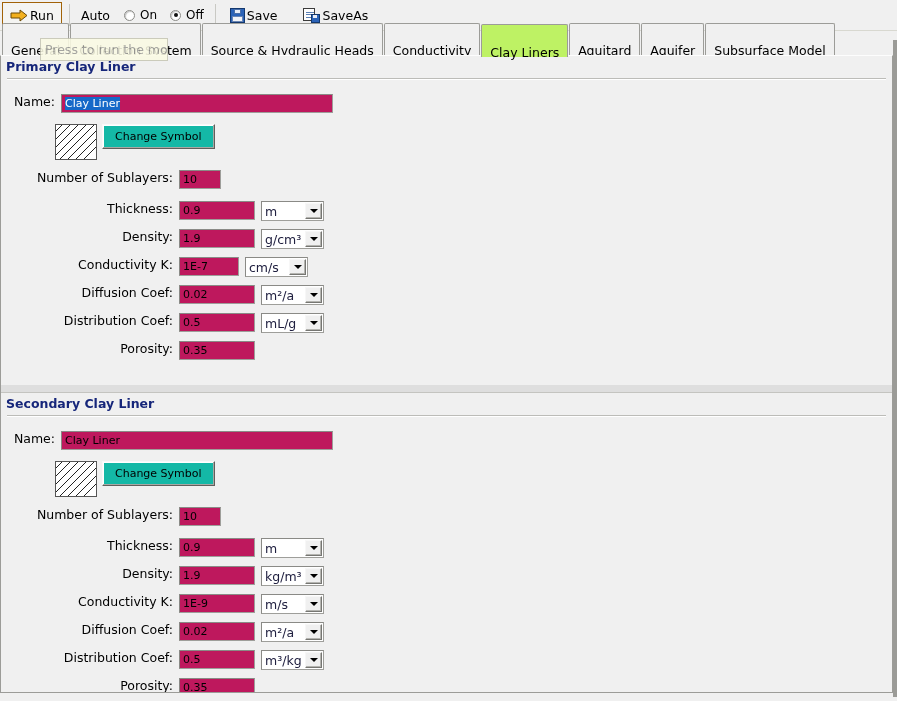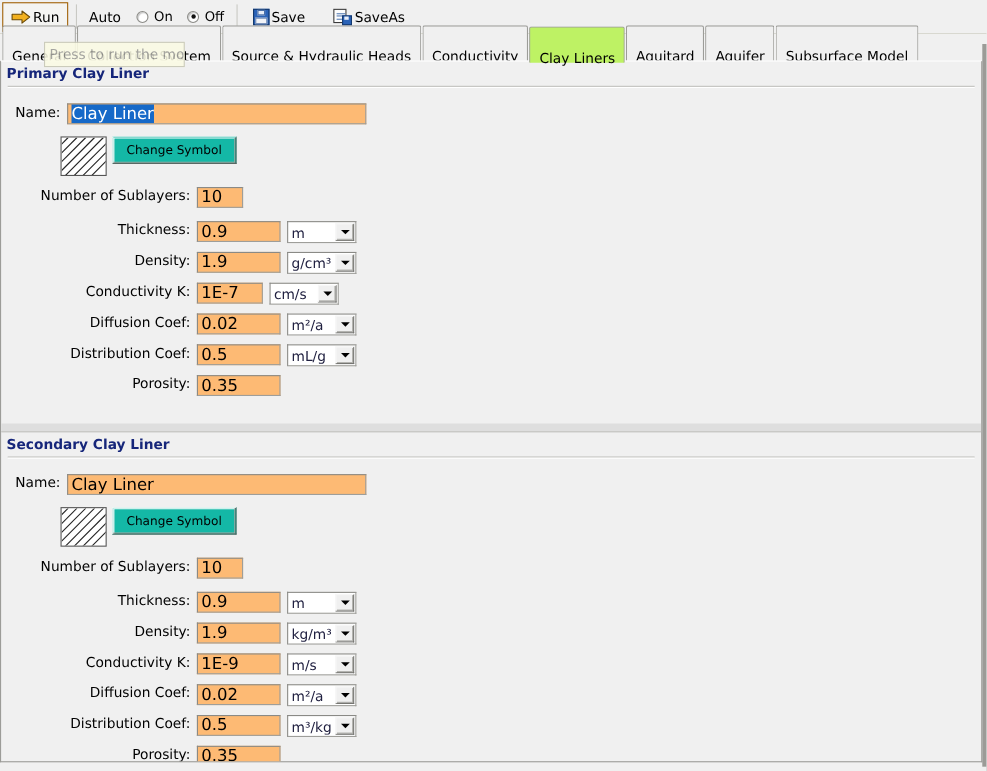--- a/index.html
+++ b/index.html
@@ -247,26 +247,26 @@
   }
   .lbl {
     font-size: 12.5px;
     text-align: right;
     padding-right: 6px;
     white-space: nowrap;
     color: #000;
   }
   .txt {
     height: 19px;
-    background: #fdba74;
+    background: #be185d;
     border: 1px solid #9e9e9a;
     border-top-color: #8a8a86;
     border-left-color: #8a8a86;
     box-sizing: border-box;
-    font-size: 15px;
+    font-size: 11px;
     line-height: 17px;
     padding-left: 3px;
     color: #000;
     overflow: hidden;
     white-space: nowrap;
   }
   .sel-text {
     background: #1669c8;
     color: #fff;
   }

